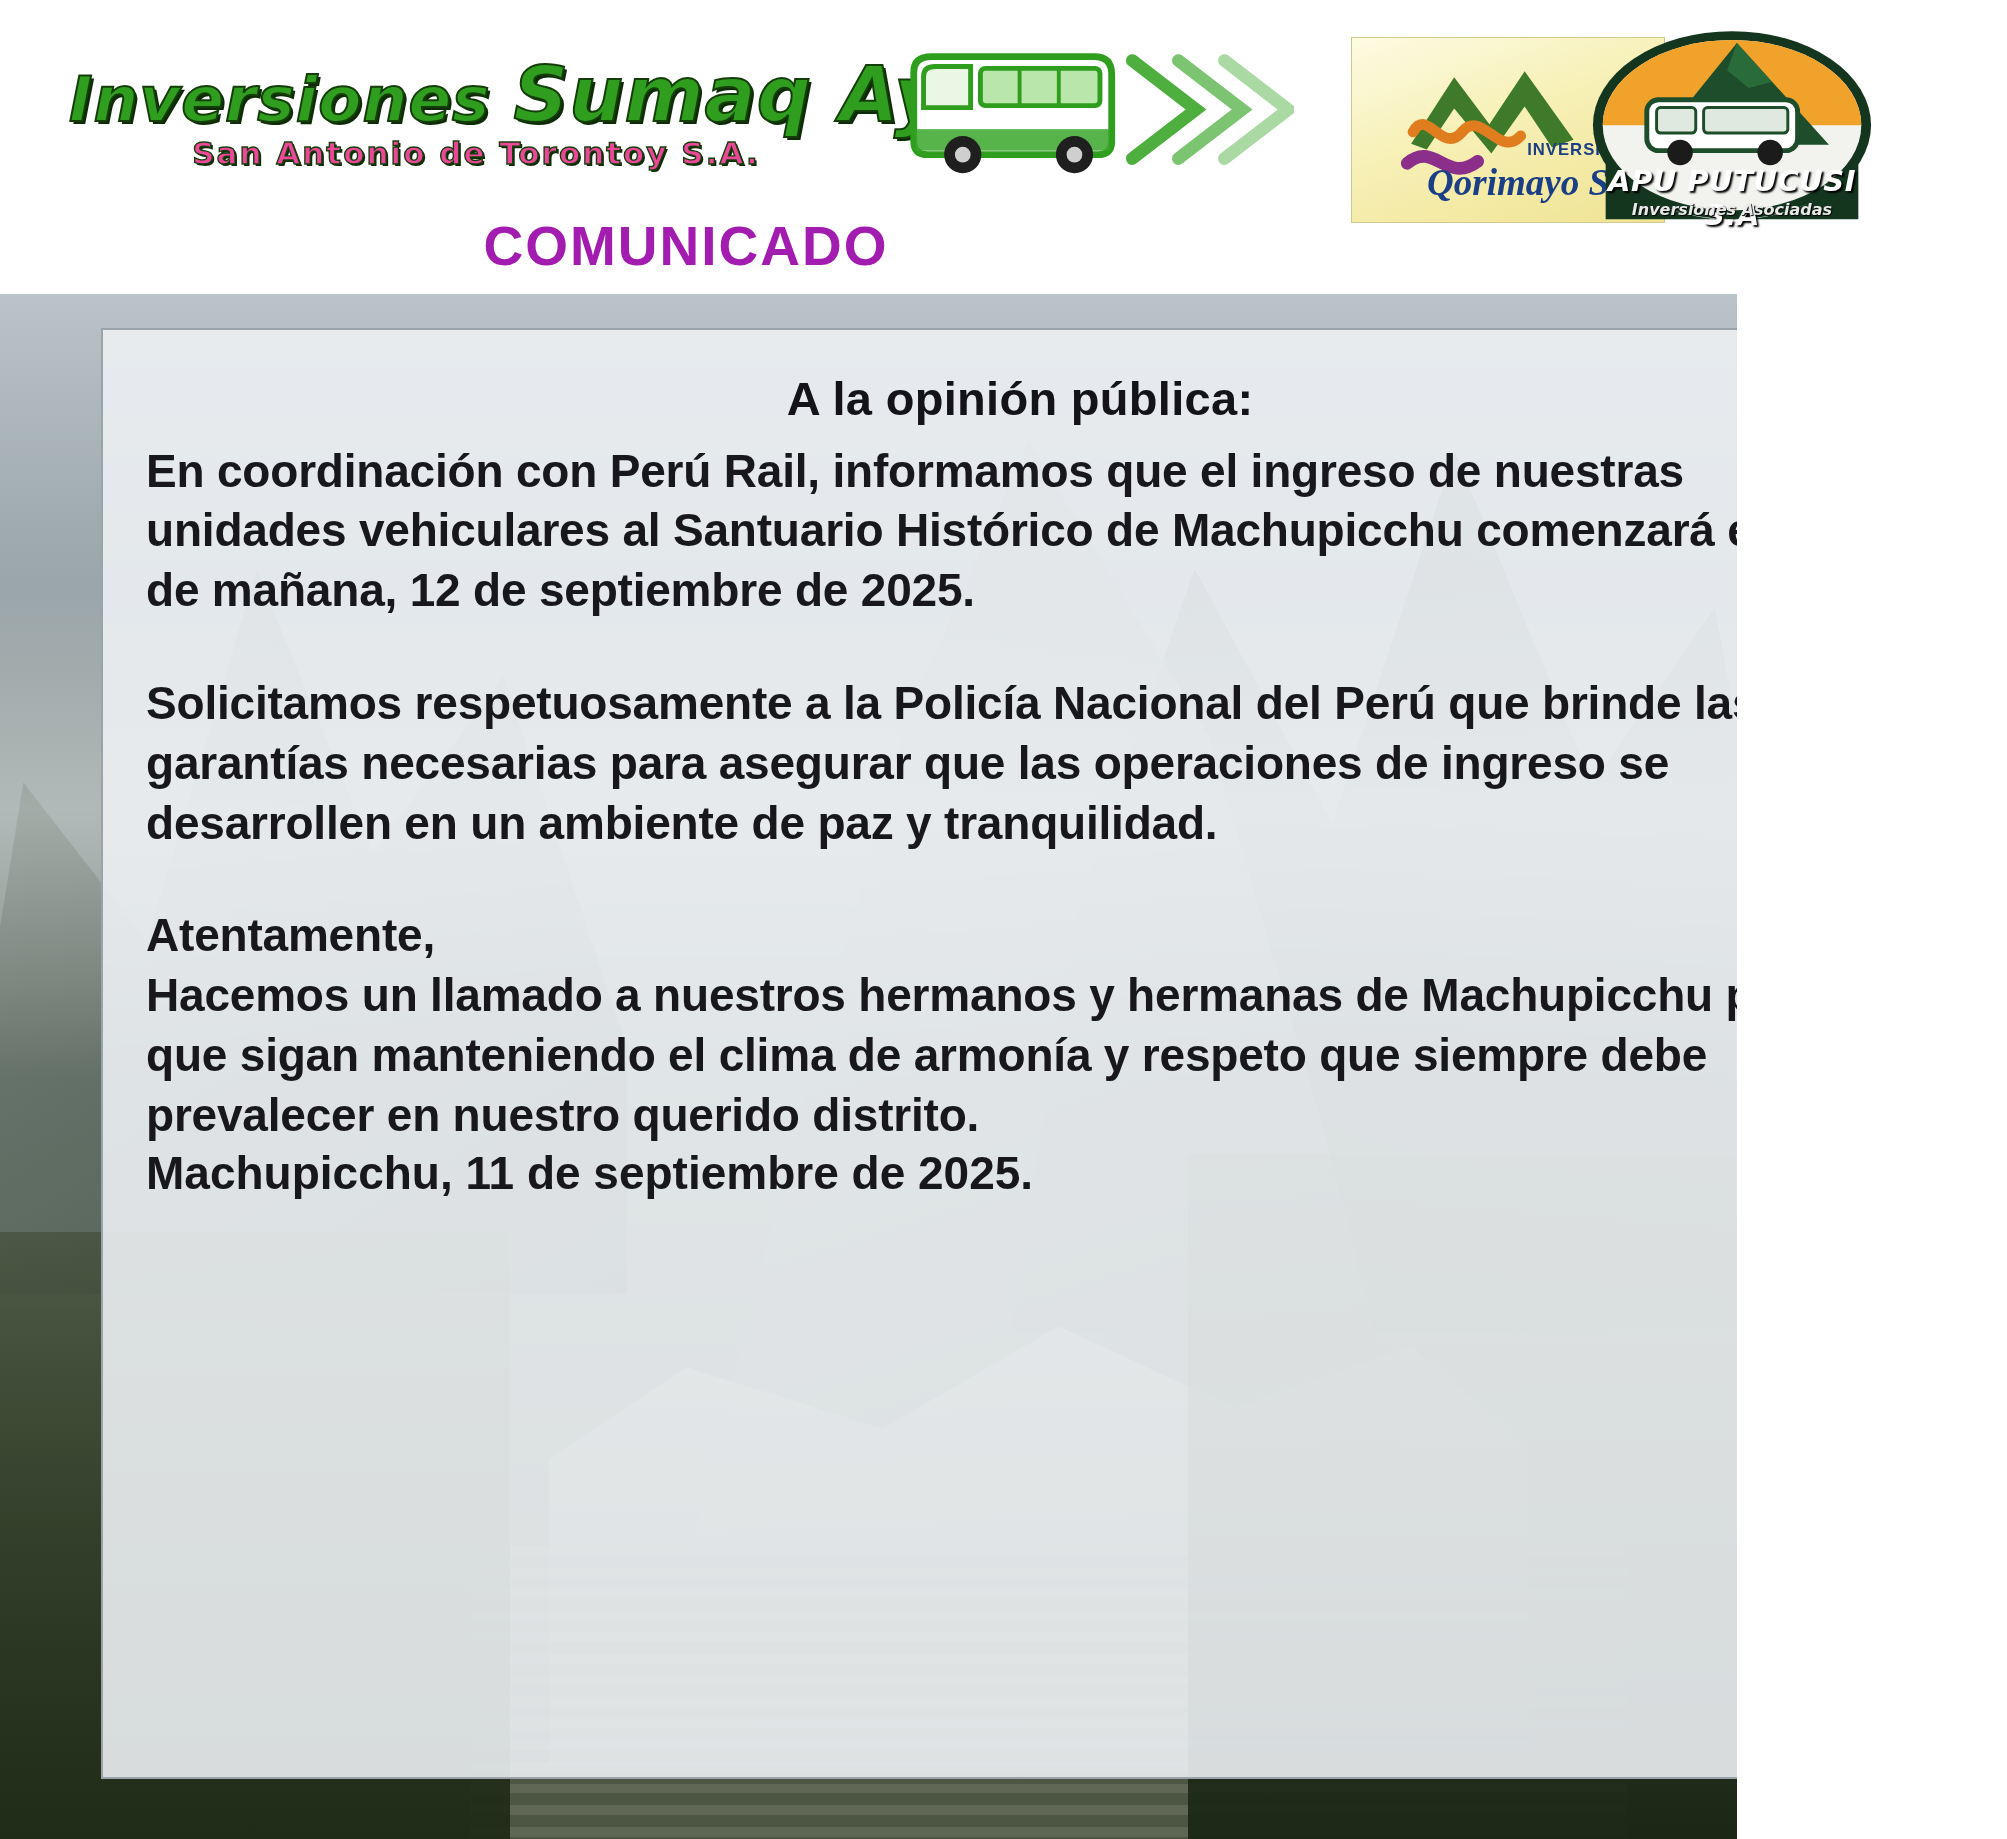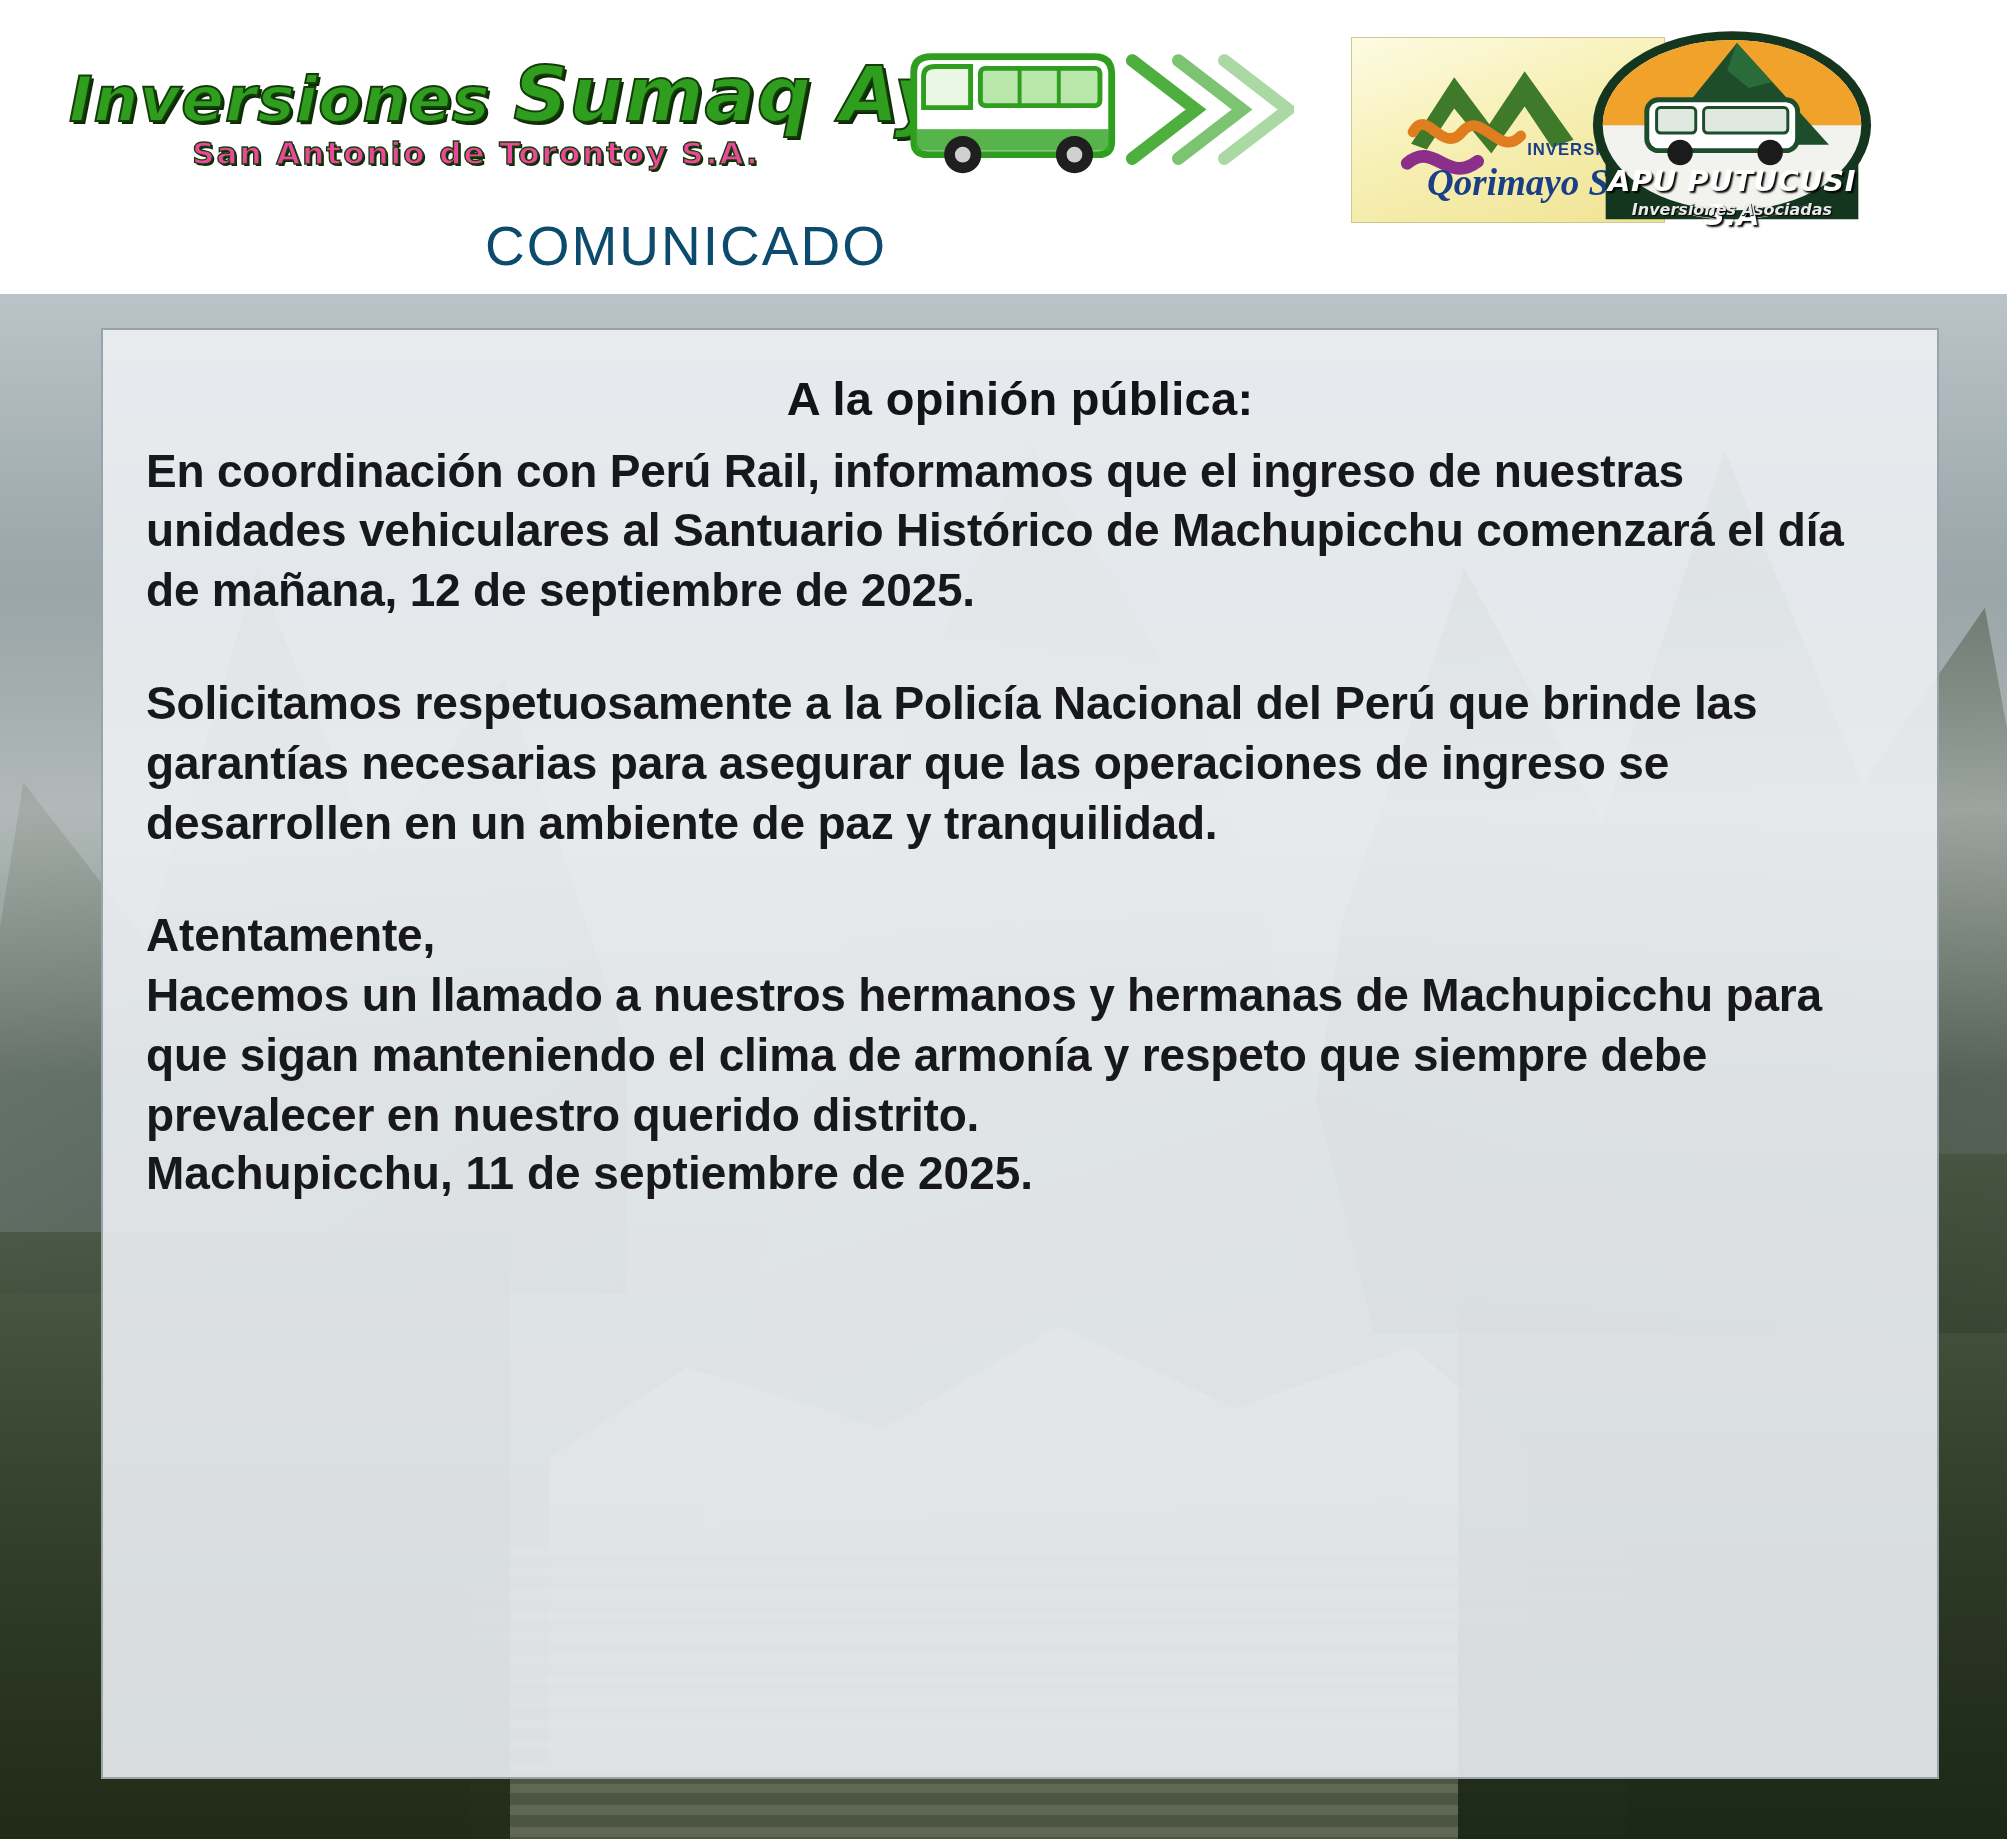--- a/index.html
+++ b/index.html
@@ -139,30 +139,30 @@
   }
 
   
   .comunicado {
     position: absolute;
     left: 0;
     top: 214px;
     width: 1372px;
     text-align: center;
     font-family: "Liberation Sans", sans-serif;
-    font-weight: normal;
+    font-weight: bold;
     font-size: 55px;
     letter-spacing: 2px;
-    color: #0c4a6e;
+    color: #a21caf;
   }
 
   
   .photo-area {
     position: relative;
-    width: 2007px;
+    width: 1737px;
     height: 1546px;
     overflow: hidden;
     background: #7d8a86;
   }
   .photo-bg {
     position: absolute;
     inset: 0;
     background:
       
       linear-gradient(180deg, #b9c3c8 0%, #9ea9ae 16%, #8e9a98 30%, #6f7d72 55%, #53604f 78%, #404a38 100%);

